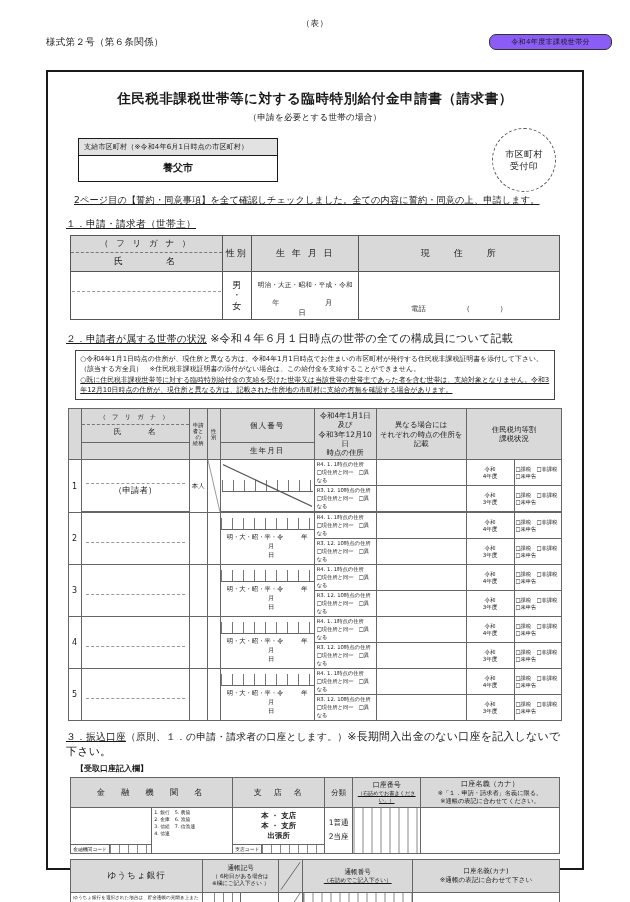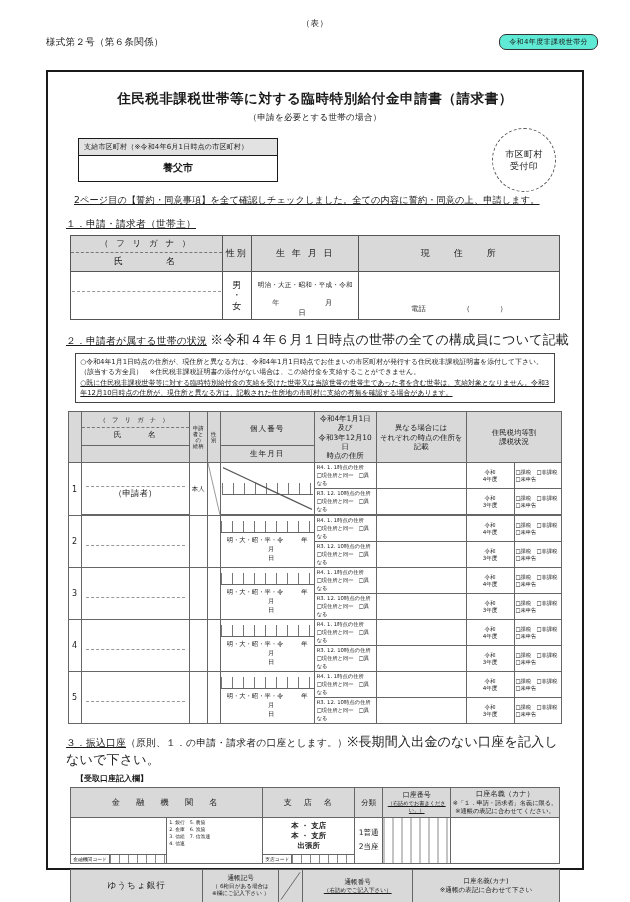--- a/index.html
+++ b/index.html
@@ -25,24 +25,24 @@
   }
   .topbar {
     display: flex; align-items: center; justify-content: space-between;
     padding: 4px 10px 3px 46px;
   }
   .form-no { font-size: 9.5px; letter-spacing: 0.3px; }
   .fy-badge {
     border: 1px solid #333;
     border-radius: 7px;
     font-size: 7px;
-    padding: 2px 9px;
+    padding: 2px 21px;
     letter-spacing: 0.4px;
-    background: #5eead4;
-    margin-right: 22px;
+    background: #8b5cf6;
+    margin-right: 8px;
   }
 
   
   .frame {
     position: absolute;
     left: 46px; top: 52px;
     width: 538px; height: 800px;
     border: 2px solid #1a1a1a;
     background: #fff;
     padding: 8px 12px 0 12px;
@@ -100,21 +100,21 @@
     text-decoration: underline;
     letter-spacing: 0.1px;
   }
 
   .section-h {
     font-size: 9.8px;
     margin: 11px 0 4px 6px;
     letter-spacing: 0.2px;
   }
   .section-h .u { text-decoration: underline; }
-  .section-h .note { font-size: 13px; font-family: Liberation Serif, serif; }
+  .section-h .note { font-size: 11px; }
 
   
   table { border-collapse: collapse; }
   .t1 {
     width: 96%; margin: 0 auto;
     border: 1.6px solid #1a1a1a;
     table-layout: fixed;
   }
   .t1 th, .t1 td { border: 1px solid #555; }
   .t1 th { background: #d9d9d9; font-weight: normal; font-size: 9px; padding: 4px 0; letter-spacing: 2px; }
@@ -506,21 +506,21 @@
 
     <div class="section-h" style="margin-top:8px">
       <span class="u">３．振込口座</span><span>（原則、１．の申請・請求者の口座とします。）</span><span class="note">※長期間入出金のない口座を記入しないで下さい。</span>
     </div>
 
     <div class="s3-note2">【受取口座記入欄】</div>
 
     <table class="t3">
       <tbody>
           <tr>
-        <th colspan="2" class="bank-h" style="width:192px">金　融　機　関　名</th>
+        <th colspan="2" class="bank-h" style="width:162px">金　融　機　関　名</th>
         <th colspan="2" class="br-h" style="width:92px">支　店　名</th>
         <th class="cat-h" style="width:28px">分類</th>
         <th class="acct-h" style="width:68px">
           <div>口座番号</div>
           <div class="sub" style="text-decoration:underline">（右詰めでお書きください。）</div>
         </th>
         <th class="name-h">
           <div>口座名義（カナ）</div>
           <div class="sub">※「１．申請・請求者」名義に限る。</div>
           <div class="sub">※通帳の表記に合わせてください。</div>

